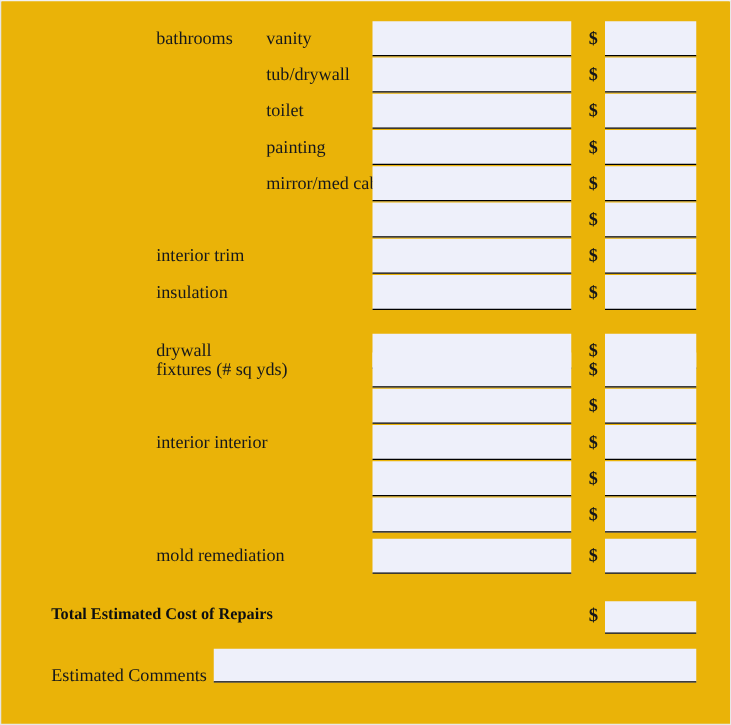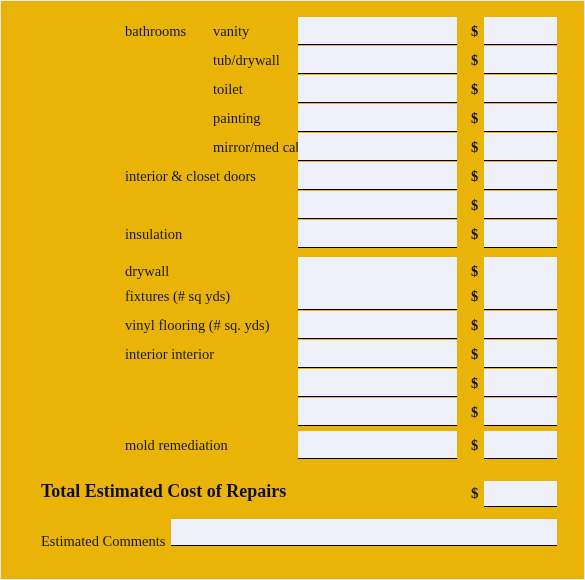--- a/index.html
+++ b/index.html
@@ -99,21 +99,21 @@
     position: absolute;
     left: 0;
     top: 474px;
     width: 585px;
     height: 34px;
   }
   #total-label {
     position: absolute;
     left: 40px;
     top: 4px;
-    font-size: 18px;
+    font-size: 13px;
     font-weight: bold;
     color: #0d0f12;
     line-height: 24px;
     white-space: nowrap;
   }
   #total-dollar {
     position: absolute;
     left: 470px;
     top: 6px;
     font-size: 15px;
@@ -195,50 +195,49 @@
         <div class="dollar">$</div>
         <input type="text" class="field amount" value="" style="">
       </div>
       <div class="row" style="top: 132px;">
         <div class="label inner">mirror/med cab</div>
         <input type="text" class="field qty" value="" style="">
         <div class="dollar">$</div>
         <input type="text" class="field amount" value="" style="">
       </div>
       <div class="row" style="top: 161px;">
-        <div class="label outer">interior &amp; closet doors</div>
         <input type="text" class="field qty" value="" style="">
         <div class="dollar">$</div>
         <input type="text" class="field amount" value="" style="">
       </div>
       <div class="row" style="top: 190px;">
+        <div class="label outer">interior trim</div>
         <input type="text" class="field qty" value="" style="">
         <div class="dollar">$</div>
         <input type="text" class="field amount" value="" style="">
       </div>
       <div class="row" style="top: 219px;">
         <div class="label outer">insulation</div>
         <input type="text" class="field qty" value="" style="">
         <div class="dollar">$</div>
         <input type="text" class="field amount" value="" style="">
       </div>
-      <div class="row" style="top: 256px; padding-left: 48px;">
+      <div class="row" style="top: 266px; padding-left: 48px;">
         <div class="label outer">drywall</div>
         <input type="text" class="field qty" value="" style="">
         <div class="dollar">$</div>
         <input type="text" class="field amount" value="" style="">
       </div>
       <div class="row" style="top: 281px;">
         <div class="label outer">fixtures (# sq yds)</div>
         <input type="text" class="field qty" value="" style="">
         <div class="dollar">$</div>
         <input type="text" class="field amount" value="" style="">
       </div>
       <div class="row" style="top: 310px;">
-        <div class="label outer">vinyl flooring (# sq. yds)</div>
         <input type="text" class="field qty" value="" style="">
         <div class="dollar">$</div>
         <input type="text" class="field amount" value="" style="">
       </div>
       <div class="row" style="top: 339px;">
         <div class="label outer">interior interior</div>
         <input type="text" class="field qty" value="" style="">
         <div class="dollar">$</div>
         <input type="text" class="field amount" value="" style="">
       </div>

